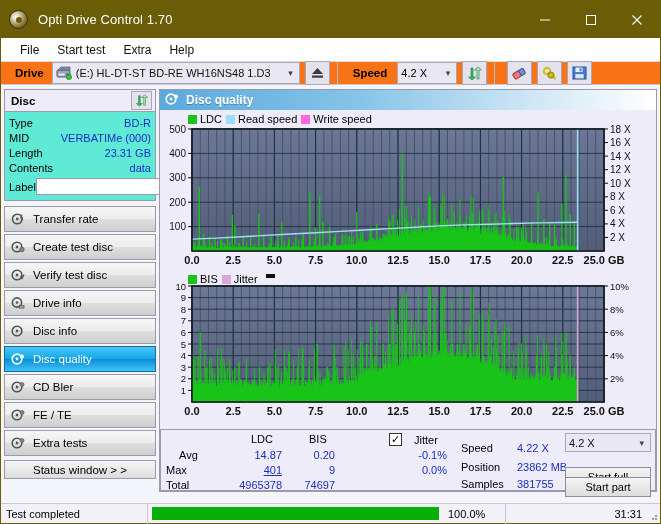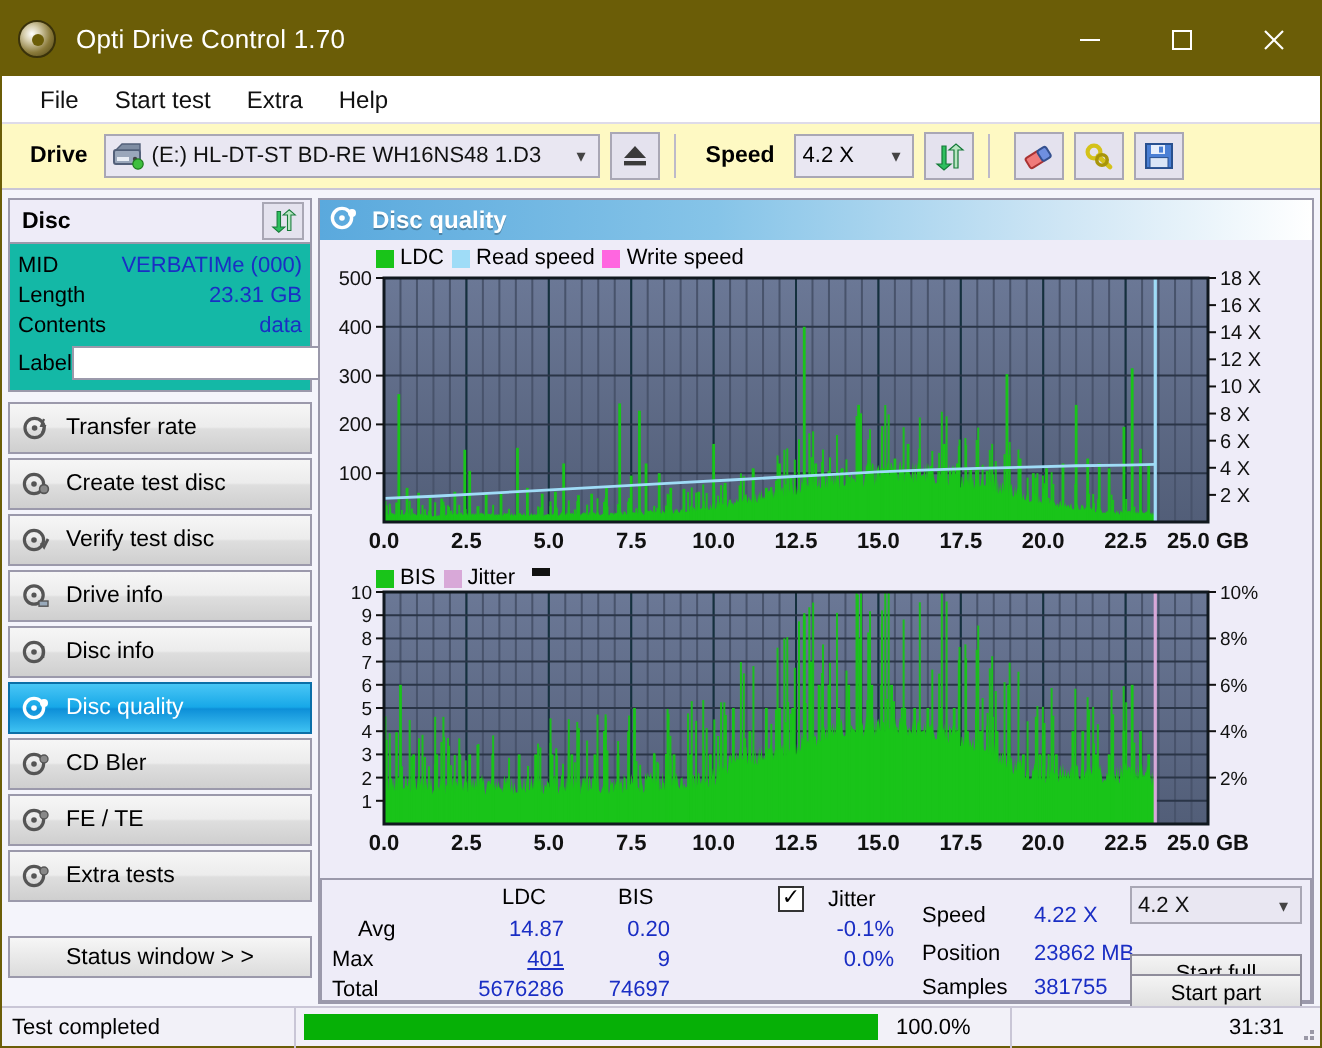--- a/index.html
+++ b/index.html
@@ -43,21 +43,21 @@
 
   
   .menubar {
     height:23px; background:#ffffff; display:flex; align-items:center;
     padding-left:10px; border-bottom:0px solid #ddd;
   }
   .menu-item { font-size:12px; color:#111; padding:2px 9px; }
 
   
   .toolbar {
-    height:34px; background:#fef9c3; display:flex; align-items:center;
+    height:24px; background:#f97316; display:flex; align-items:center;
     padding:0 6px; border-top:1px solid #dedbe9; border-bottom:1px solid #c9c6d6;
   }
   .tb-label { font-weight:bold; font-size:11.5px; color:#000; margin:0 8px 0 8px; }
   .drive-combo {
     flex:0 0 auto; width:248px; height:22px; background:#e9e7f2;
     border:1px solid #a9a7b5; display:flex; align-items:center; padding:0 3px;
     font-size:11px; color:#111;
   }
   .drive-combo .dv-icon { width:16px; height:14px; margin-right:4px; position:relative; flex:0 0 auto;}
   .caret { margin-left:auto; font-size:9px; color:#444; padding-right:3px;}
@@ -69,21 +69,21 @@
     width:60px; height:22px; background:#e9e7f2; border:1px solid #a9a7b5;
     display:flex; align-items:center; padding:0 3px; font-size:11px; margin-left:2px;
   }
   .tb-sep { width:1px; height:22px; background:#bdbac9; margin:0 7px; }
 
   
   .main { display:flex; height:398px; }
 
   
   .sidebar { width:158px; padding:4px 3px 0 3px; display:flex; flex-direction:column; }
-  .disc-panel { border:1px solid #9b99ab; background:#14b8a6; }
+  .disc-panel { border:1px solid #9b99ab; background:#5eead4; }
   .disc-head {
     display:flex; align-items:center; height:22px; padding:0 3px;
     border-bottom:1px solid #9b99ab; background:#eeecf8;
   }
   .disc-head .t { font-weight:bold; font-size:11.5px; color:#000; margin-left:3px;}
   .disc-head .b {
     margin-left:auto; width:21px; height:19px; border:1px solid #a9a7b5;
     background:#e4e2ee; display:flex; align-items:center; justify-content:center;
   }
   .disc-rows { padding:3px 4px 4px 4px; }
@@ -286,20 +286,24 @@
         <div class="disc-head">
           <span class="t">Disc</span>
           <span class="b">
             <svg width="14" height="13" viewBox="0 0 16 15">
               <path d="M4 2 L4 11 L1.5 11 L5 14 L8.5 11 L6 11 L6 2 Z" fill="#2fbf5f" stroke="#157a38" stroke-width="0.6"></path>
               <path d="M12 13 L12 4 L14.5 4 L11 1 L7.5 4 L10 4 L10 13 Z" fill="#b8e6c2" stroke="#157a38" stroke-width="0.6"></path>
             </svg>
           </span>
         </div>
         <div class="disc-rows">
+          <div class="drow">
+            <span class="k">Type</span>
+            <span class="v">BD-R</span>
+          </div>
           <div class="drow">
             <span class="k">MID</span>
             <span class="v">VERBATIMe (000)</span>
           </div>
           <div class="drow">
             <span class="k">Length</span>
             <span class="v">23.31 GB</span>
           </div>
           <div class="drow">
             <span class="k">Contents</span>
@@ -1144,21 +1148,21 @@
             <span>✓</span>
           </div>
           <div class="st h" style="left:253px; top:4px;">Jitter</div>
 
           <div class="st k" style="left:18px;  top:19px;">Avg</div>
           <div class="st k" style="left:5px;  top:34px;">Max</div>
           <div class="st k" style="left:5px;  top:49px;">Total</div>
 
           <div class="st v" style="left:79px;  top:19px; width:42px; text-align:right;">14.87</div>
           <div class="st v" style="left:79px;  top:34px; width:42px; text-align:right;text-decoration:underline;">401</div>
-          <div class="st v" style="left:55px;  top:49px; width:66px; text-align:right;">5676286</div>
+          <div class="st v" style="left:55px;  top:49px; width:66px; text-align:right;">4965378</div>
 
           <div class="st v" style="left:140px; top:19px; width:34px; text-align:right;">0.20</div>
           <div class="st v" style="left:140px; top:34px; width:34px; text-align:right;">9</div>
           <div class="st v" style="left:130px; top:49px; width:44px; text-align:right;">74697</div>
 
           <div class="st v" style="left:236px; top:19px; width:50px; text-align:right;">-0.1%</div>
           <div class="st v" style="left:236px; top:34px; width:50px; text-align:right;">0.0%</div>
 
           <div class="st k" style="left:300px; top:12px;">Speed</div>
           <div class="st v" style="left:356px; top:12px;">4.22 X</div>

